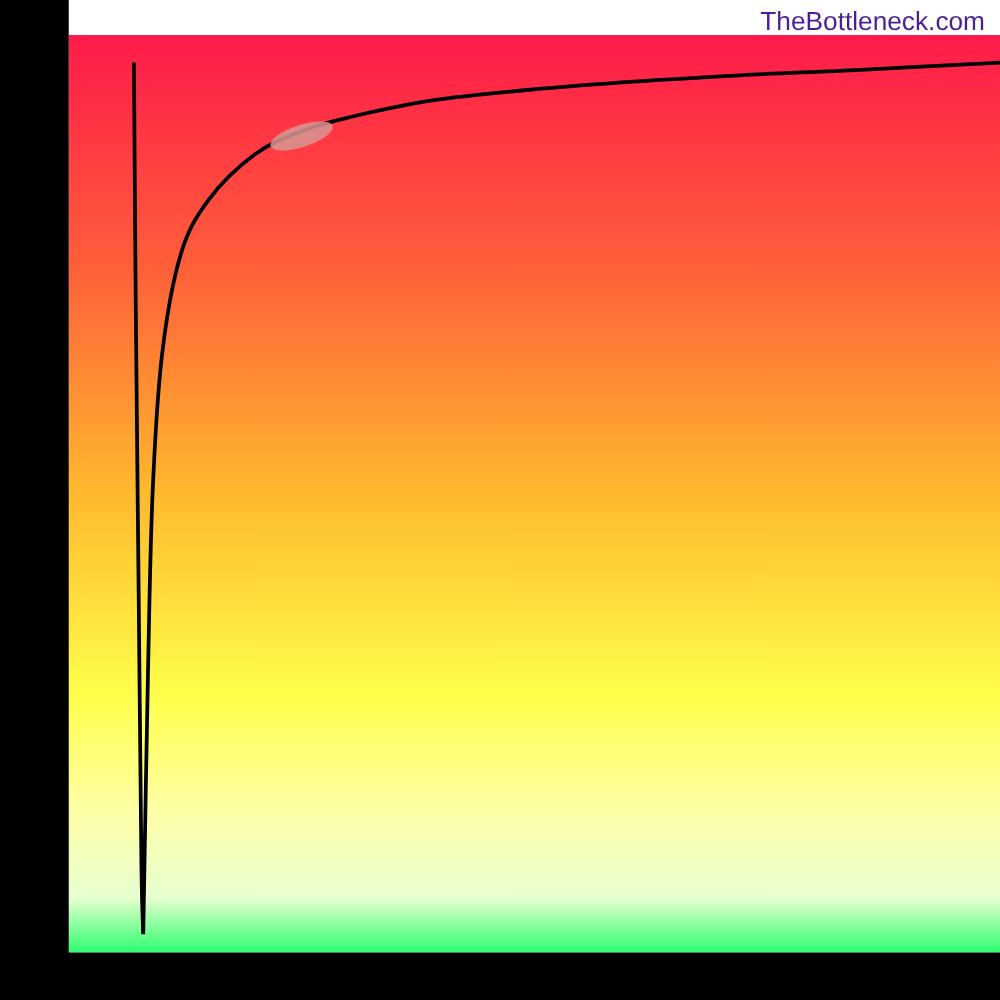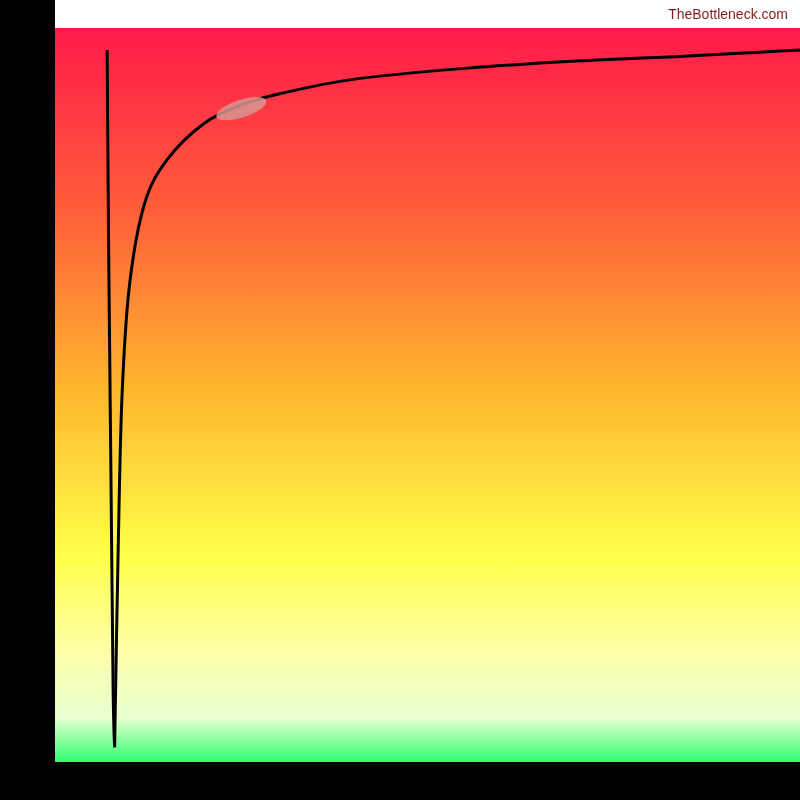--- a/index.html
+++ b/index.html
@@ -18,22 +18,22 @@
       position: absolute;
       top: 0;
       left: 0;
       width: 800px;
       height: 800px;
     }
     .watermark {
       position: absolute;
       top: 6px;
       right: 12px;
-      font-size: 14px;
-      color: #7f1d1d;
+      font-size: 21px;
+      color: #4c1d95;
       font-weight: normal;
       z-index: 10;
     }
   </style>
 </head>
 <body>
 
 <div class="chart-container">
   <svg id="chart-svg" width="800" height="800" viewBox="0 0 800 800">
     <defs>

